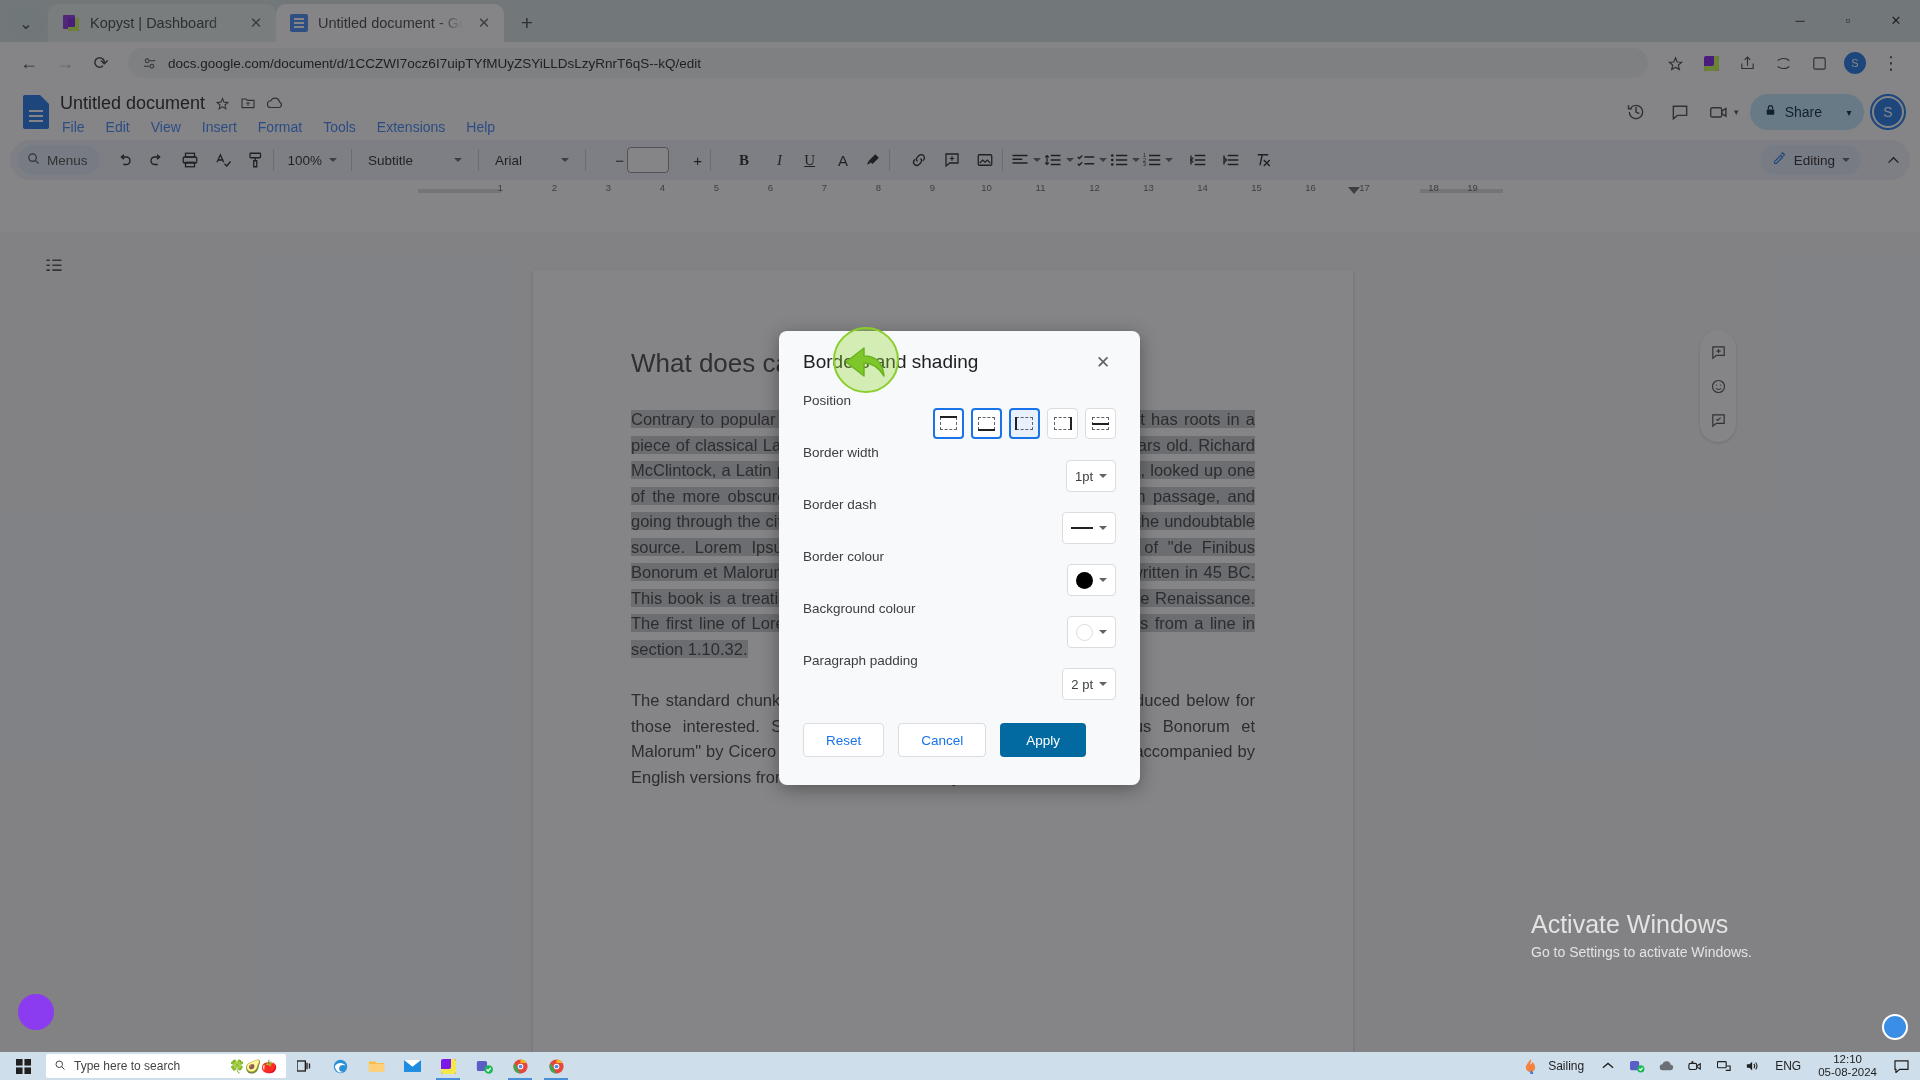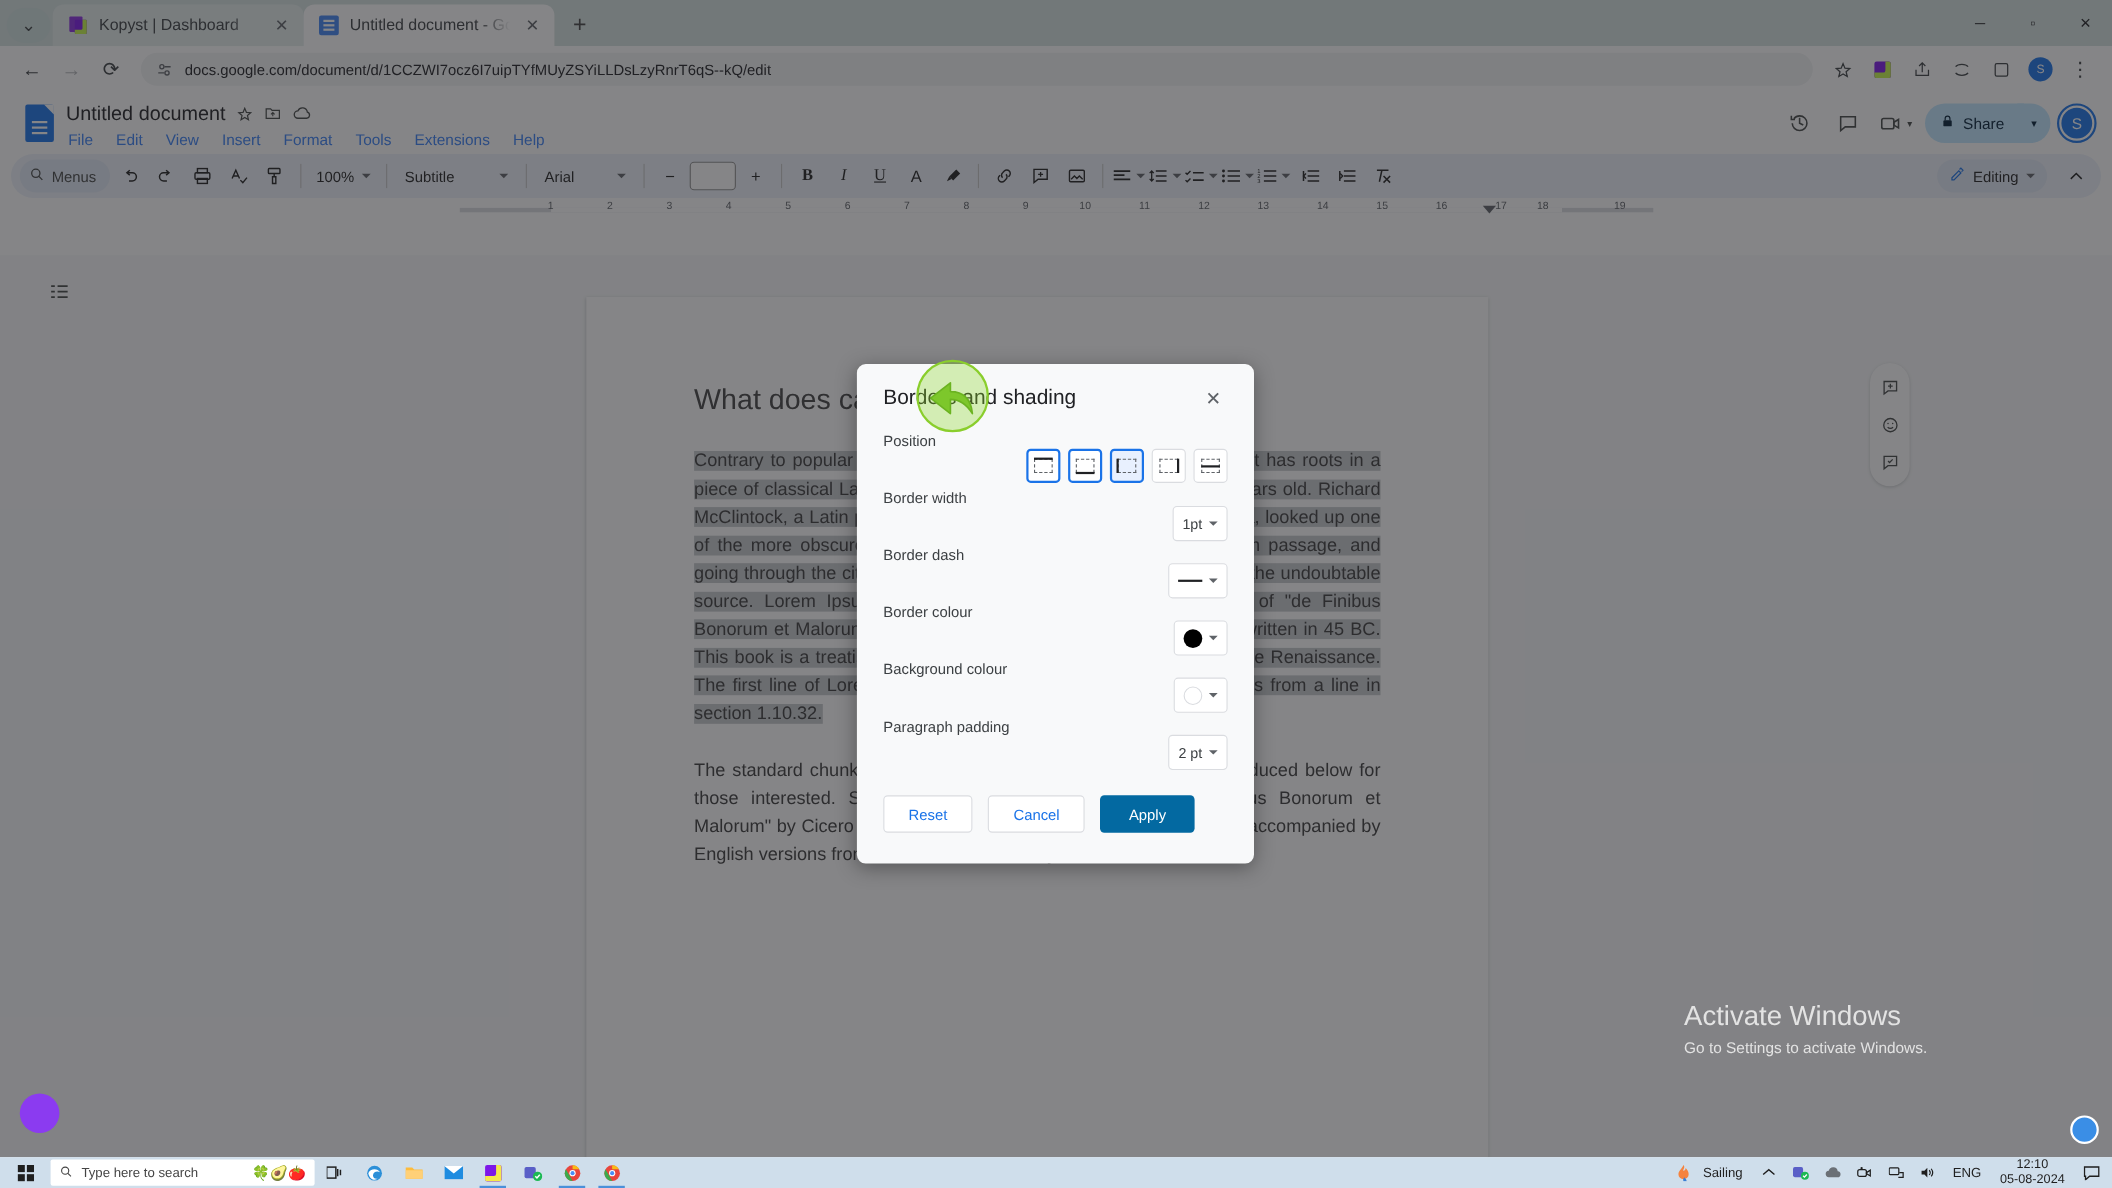--- a/index.html
+++ b/index.html
@@ -140,21 +140,21 @@
     width: 32px; height: 32px; border-radius: 50%; background: #1a73e8;
     color:#fff; font-size: 14px; display:flex; align-items:center; justify-content:center;
     border: 2px solid #fff; outline: 2px solid #1a73e8;
   }
 
   .fmt-bar {
     height: 40px; margin: 0 10px; background: #edf2fa; border-radius: 20px;
     display: flex; align-items: center; gap: 3px; padding: 0 8px;
   }
   .fb { height: 30px; min-width: 30px; border-radius: 4px;
-    display:flex; align-items:center; justify-content:center; color:#1f1f1f; font-size:15px; }
+    display:flex; align-items:center; justify-content:flex-end; color:#1f1f1f; font-size:15px; }
   .fb.menus { background:#e1e8f5; border-radius:15px; padding:0 12px 0 8px; gap:6px; font-size:13.5px; color:#444746; }
   .fb.zoom { padding: 0 6px; font-size: 13.5px; gap:7px; }
   .fb.style { width:110px; justify-content:space-between; padding:0 8px; font-size:13.5px; }
   .fb.font { width:90px; justify-content:space-between; padding:0 8px; font-size:13.5px; }
   .sep { width:1px; height:22px; background:#c7c7c7; margin:0 5px; }
   .fontsize-box {
     width: 42px; height: 26px; border:1px solid #8f8f8f; border-radius: 4px; background:#fff;
   }
   .editmode {
     margin-left:auto; height:30px; border-radius:15px; background:#e1e8f5;
@@ -636,21 +636,21 @@
         <span class="ruler-num" style="left:461px;">8</span>
         <span class="ruler-num" style="left:515px;">9</span>
         <span class="ruler-num" style="left:569px;">10</span>
         <span class="ruler-num" style="left:623px;">11</span>
         <span class="ruler-num" style="left:677px;">12</span>
         <span class="ruler-num" style="left:731px;">13</span>
         <span class="ruler-num" style="left:785px;">14</span>
         <span class="ruler-num" style="left:839px;">15</span>
         <span class="ruler-num" style="left:893px;">16</span>
         <span class="ruler-num" style="left:947px;">17</span>
-        <span class="ruler-num" style="left:985px;">18</span>
+        <span class="ruler-num" style="left:1016px;">18</span>
         <span class="ruler-num" style="left:1055px;">19</span>
         <span class="ruler-marker" style="left:930px;"></span>
       </div>
     </div>
 
     <div class="canvas">
       <div class="outline-btn">
         <svg width="20" height="20" viewBox="0 0 24 24">
             <path d="M3 5h4M3 11h4M3 17h4M10 5h11M10 11h11M10 17h11" stroke="#444746" stroke-width="1.9"></path>
           </svg>

